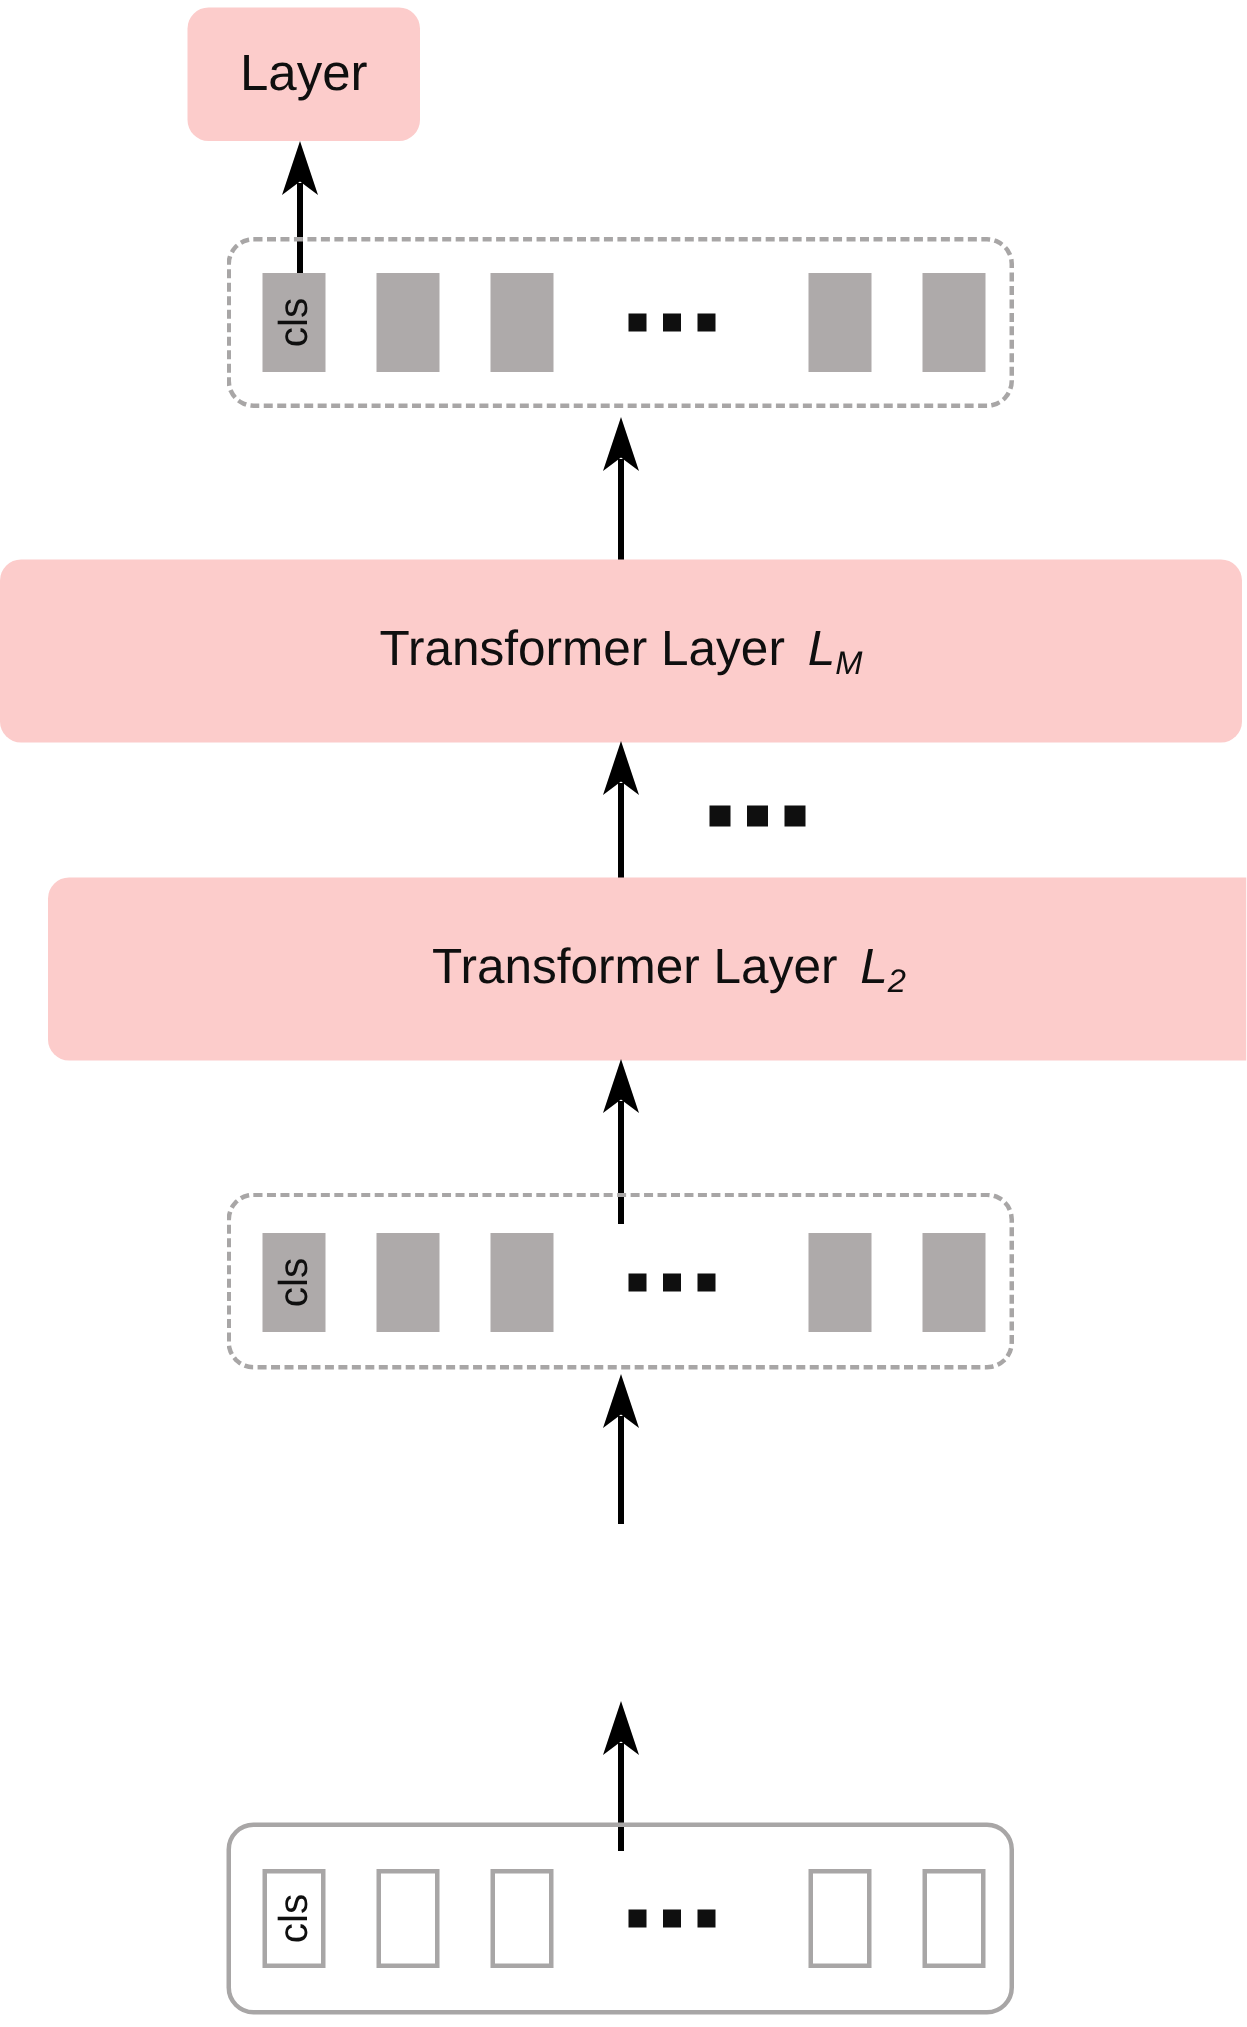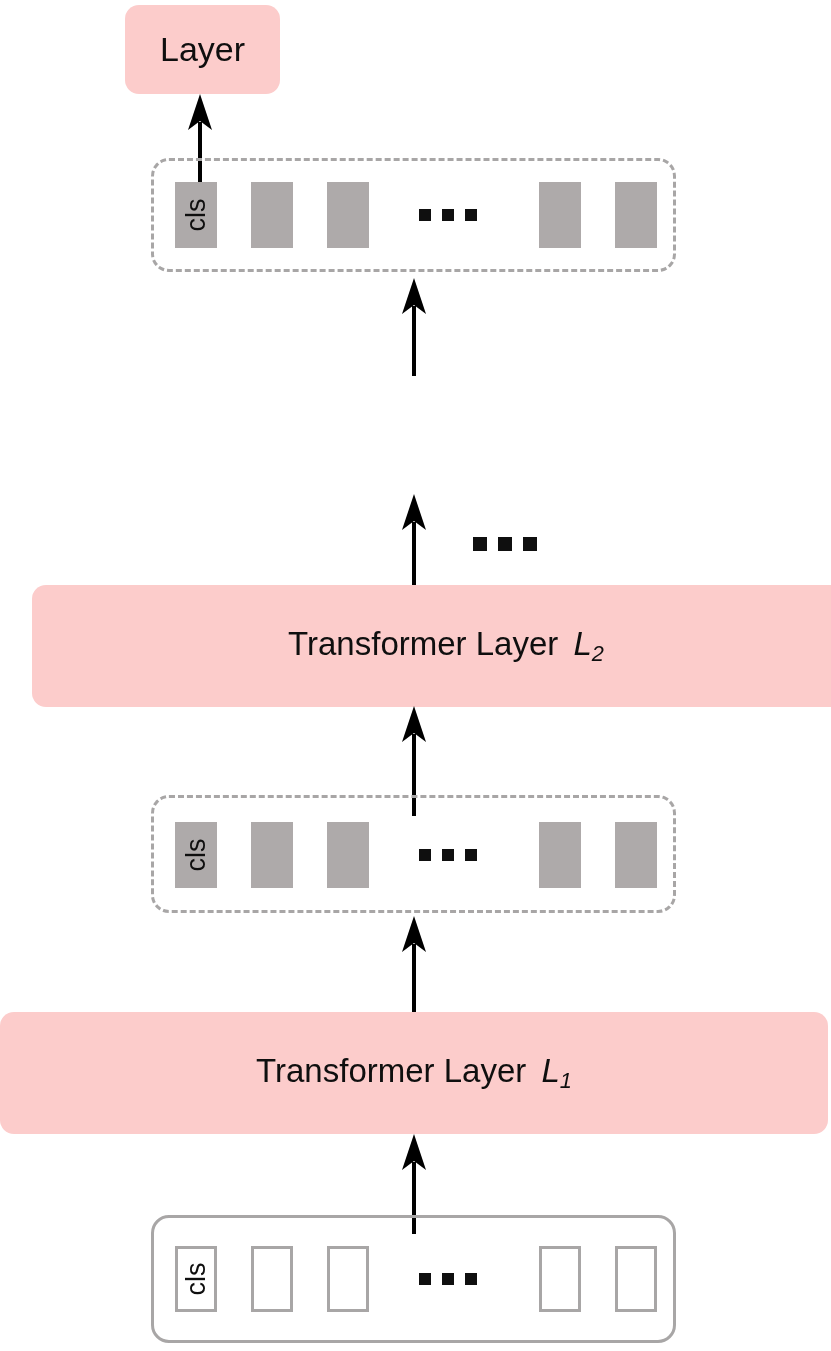--- a/index.html
+++ b/index.html
@@ -161,20 +161,25 @@
     <div class="token filled" style="left:461px; top:21px;"></div>
   </div>
 
   <div class="arrow" style="left:400px; top:278px; width:28px; height:98px;">
     <svg width="28" height="98" viewBox="0 0 28 98">
       <line x1="14" y1="98" x2="14" y2="28" stroke="#000000" stroke-width="4"></line>
       <path d="M14 0 L26 36 L14 27 L2 36 Z" fill="#000000"></path>
     </svg>
   </div>
 
+  <div class="pink-box layer-box layer-lm">
+    <span class="layer-label">
+      <span>Transformer Layer </span><span class="sym">L</span><span class="sub">M</span>
+    </span>
+  </div>
 
   <div class="arrow" style="left:400px; top:494px; width:28px; height:92px;">
     <svg width="28" height="92" viewBox="0 0 28 92">
       <line x1="14" y1="92" x2="14" y2="28" stroke="#000000" stroke-width="4"></line>
       <path d="M14 0 L26 36 L14 27 L2 36 Z" fill="#000000"></path>
     </svg>
   </div>
 
   <div class="ellipsis big" style="left:473px; top:537px;">
     <i></i>
@@ -210,25 +215,20 @@
     <div class="token filled" style="left:461px; top:24px;"></div>
   </div>
 
   <div class="arrow" style="left:400px; top:916px; width:28px; height:100px;">
     <svg width="28" height="100" viewBox="0 0 28 100">
       <line x1="14" y1="100" x2="14" y2="28" stroke="#000000" stroke-width="4"></line>
       <path d="M14 0 L26 36 L14 27 L2 36 Z" fill="#000000"></path>
     </svg>
   </div>
 
-  <div class="pink-box layer-box layer-l1">
-    <span class="layer-label">
-      <span>Transformer Layer </span><span class="sym">L</span><span class="sub">1</span>
-    </span>
-  </div>
 
   <div class="arrow" style="left:400px; top:1134px; width:28px; height:100px;">
     <svg width="28" height="100" viewBox="0 0 28 100">
       <line x1="14" y1="100" x2="14" y2="28" stroke="#000000" stroke-width="4"></line>
       <path d="M14 0 L26 36 L14 27 L2 36 Z" fill="#000000"></path>
     </svg>
   </div>
 
   <div class="token-group solid group-bottom">
     <div class="token outline" style="left:21px; top:28px;">

